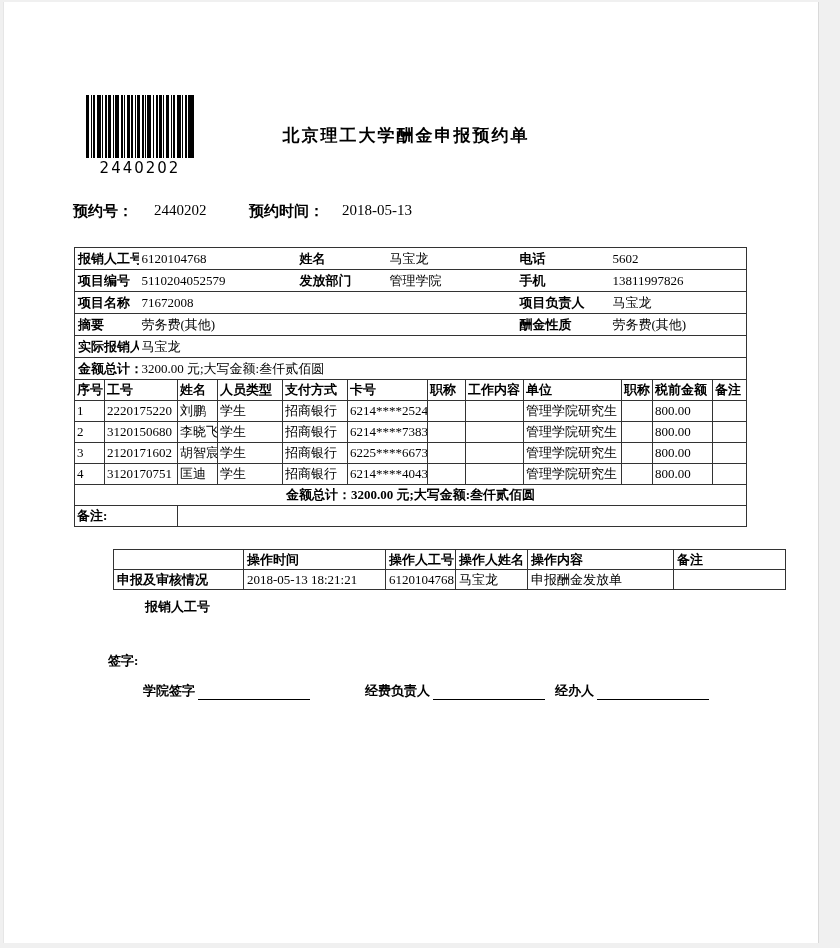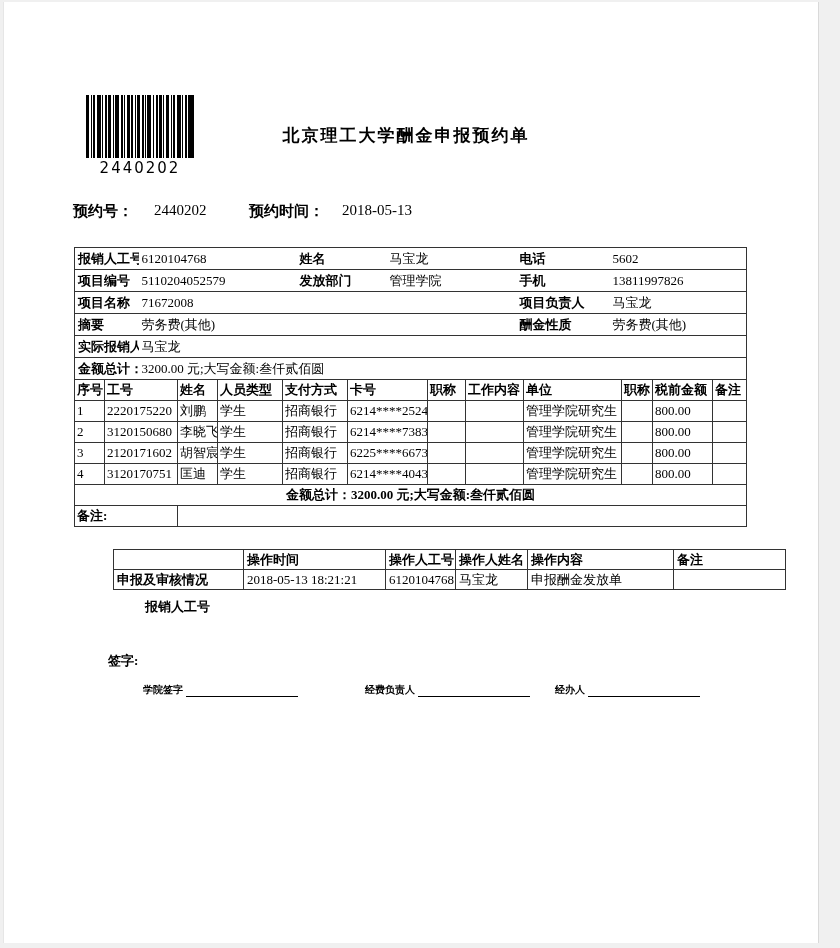--- a/index.html
+++ b/index.html
@@ -20,21 +20,21 @@
   .info-table{border-left:1px solid #333;border-right:1px solid #333;}
   .detail-table{margin-top:-1px;}
   .detail-table td{border:1px solid #333;height:20px;padding:0 2px;}
   .ops-table td{border:1px solid #333;height:19px;}
   .num{text-align:left;padding-right:7px;}
   .center{text-align:center;}
   .tables{left:70px;top:245px;}
   .ops{left:70px;top:547px;margin-left:39px;}
   .hint{left:141px;top:596px;font-size:13px;font-weight:bold;}
   .sign-label{left:104px;top:650px;font-size:13px;font-weight:bold;}
-  .sig-row{left:70px;top:680px;width:672px;height:22px;font-size:10px;}
+  .sig-row{left:70px;top:680px;width:672px;height:22px;font-size:13px;}
   .sig-item{position:absolute;top:0;white-space:nowrap;font-weight:bold;}
   .sig-line{display:inline-block;width:112px;height:14px;border-bottom:1px solid #000;
     margin-left:3px;vertical-align:bottom;}
   .s1{left:69px;} .s2{left:257px;margin-left:34px;} .s3{left:481px;}
   #barcode-svg{display:block;margin:0 auto;}
 </style>
 </head>
 <body>
 
 <div class="page">

